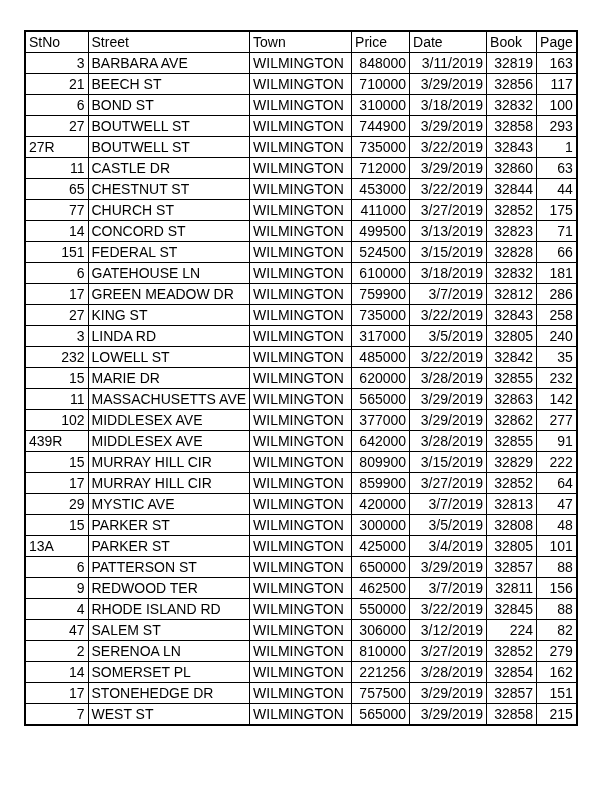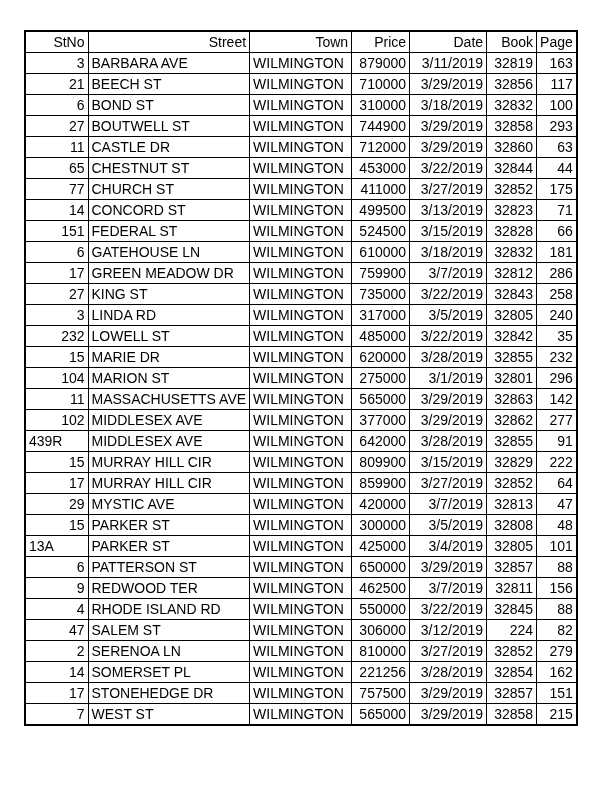--- a/index.html
+++ b/index.html
@@ -31,21 +31,21 @@
     padding: 0 3px;
     font-size: 14px;
     line-height: 20px;
     white-space: nowrap;
     overflow: hidden;
     font-weight: 400;
     background: #ffffff;
     color: #000000;
   }
   table.grid th {
-    text-align: right;
+    text-align: left;
   }
   
   td.c0 { text-align: right; }
   td.c0.txt { text-align: left; }
   td.c1, td.c2 { text-align: left; }
   td.c3, td.c4, td.c5, td.c6 { text-align: right; }
 </style>
 </head>
 <body>
 
@@ -69,21 +69,21 @@
           <th class="c4">Date</th>
           <th class="c5">Book</th>
           <th class="c6">Page</th>
         </tr>
     </thead>
     <tbody>
         <tr>
           <td class="c0">3</td>
           <td class="c1">BARBARA AVE</td>
           <td class="c2">WILMINGTON</td>
-          <td class="c3">879000</td>
+          <td class="c3">848000</td>
           <td class="c4">3/11/2019</td>
           <td class="c5">32819</td>
           <td class="c6">163</td>
         </tr>
         <tr>
           <td class="c0">21</td>
           <td class="c1">BEECH ST</td>
           <td class="c2">WILMINGTON</td>
           <td class="c3">710000</td>
           <td class="c4">3/29/2019</td>
@@ -102,20 +102,29 @@
         <tr>
           <td class="c0">27</td>
           <td class="c1">BOUTWELL ST</td>
           <td class="c2">WILMINGTON</td>
           <td class="c3">744900</td>
           <td class="c4">3/29/2019</td>
           <td class="c5">32858</td>
           <td class="c6">293</td>
         </tr>
         <tr>
+          <td class="c0 txt">27R</td>
+          <td class="c1">BOUTWELL ST</td>
+          <td class="c2">WILMINGTON</td>
+          <td class="c3">735000</td>
+          <td class="c4">3/22/2019</td>
+          <td class="c5">32843</td>
+          <td class="c6">1</td>
+        </tr>
+        <tr>
           <td class="c0">11</td>
           <td class="c1">CASTLE DR</td>
           <td class="c2">WILMINGTON</td>
           <td class="c3">712000</td>
           <td class="c4">3/29/2019</td>
           <td class="c5">32860</td>
           <td class="c6">63</td>
         </tr>
         <tr>
           <td class="c0">65</td>
@@ -199,29 +208,20 @@
           <td class="c6">35</td>
         </tr>
         <tr>
           <td class="c0">15</td>
           <td class="c1">MARIE DR</td>
           <td class="c2">WILMINGTON</td>
           <td class="c3">620000</td>
           <td class="c4">3/28/2019</td>
           <td class="c5">32855</td>
           <td class="c6">232</td>
-        </tr>
-        <tr>
-          <td class="c0">104</td>
-          <td class="c1">MARION ST</td>
-          <td class="c2">WILMINGTON</td>
-          <td class="c3">275000</td>
-          <td class="c4">3/1/2019</td>
-          <td class="c5">32801</td>
-          <td class="c6">296</td>
         </tr>
         <tr>
           <td class="c0">11</td>
           <td class="c1">MASSACHUSETTS AVE</td>
           <td class="c2">WILMINGTON</td>
           <td class="c3">565000</td>
           <td class="c4">3/29/2019</td>
           <td class="c5">32863</td>
           <td class="c6">142</td>
         </tr>

